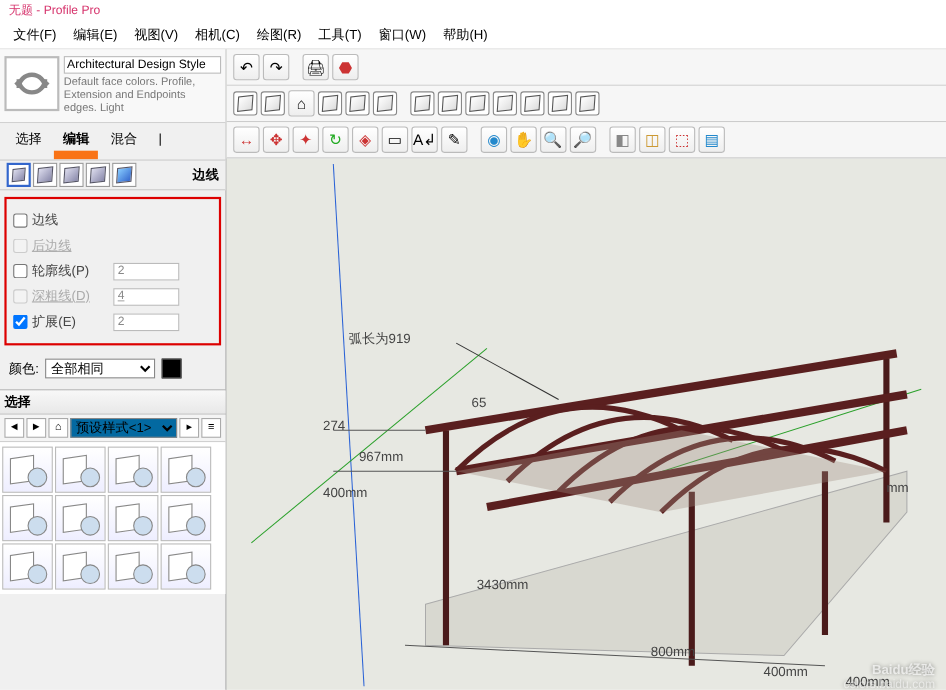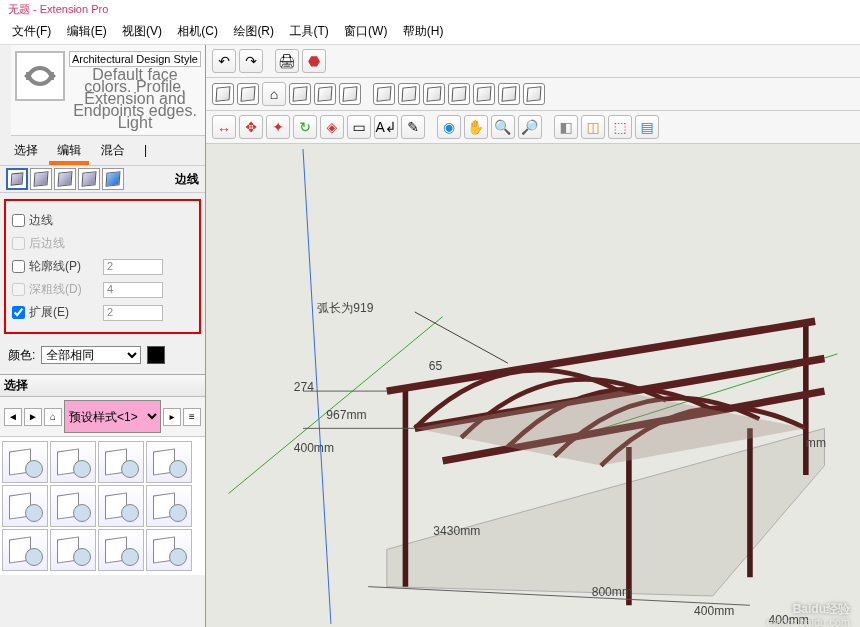--- a/index.html
+++ b/index.html
@@ -6,53 +6,53 @@
   body { background: #fff; width: 860px; height: 627px; overflow: hidden; position: relative; }
   .titlebar { background: #fff; color: #d6336c; padding: 2px 8px; font-size: 11px; }
   .menubar { background: #fff; padding: 2px 6px; border-bottom: 1px solid #ddd; }
   .menubar span { display: inline-block; padding: 2px 6px; cursor: default; }
   .main { display: flex; height: calc(100% - 36px); }
   .left-panel { width: 206px; background: #f0f0f0; border-right: 1px solid #999; display: flex; flex-direction: column; }
 
   .panel-head { background: linear-gradient(#f8f8f8,#e8e8e8); border-bottom: 1px solid #bbb; padding: 2px 4px; display: flex; justify-content: space-between; align-items: center; font-weight: bold; }
   .panel-close { width: 14px; height: 14px; border: 1px solid #c77; background: #fdd; color: #a33; text-align: center; line-height: 12px; font-size: 10px; cursor: pointer; }
 
-  .style-box { display: flex; padding: 6px 4px; background: #f8f8f8; border-bottom: 1px solid #ccc; margin-left: 11px; }
+  .style-box { display: flex; padding: 6px 4px; background: #f8f8f8; border-bottom: 1px solid #ccc; }
   .style-thumb { width: 50px; height: 50px; background: #fff; border: 2px solid #bbb; margin-right: 4px; display: flex; align-items: center; justify-content: center; }
   .style-thumb svg { width: 36px; height: 36px; }
   .style-texts { flex: 1; }
   .style-name { border: 1px solid #bbb; background: #fff; padding: 1px 2px; font-size: 11px; white-space: nowrap; overflow: hidden; }
-  .style-desc { color: #777; font-size: 16px; line-height: 12px; padding-top: 2px; text-align: center; }
+  .style-desc { color: #777; font-size: 10px; line-height: 12px; padding-top: 2px; }
 
   .tabbar { padding: 4px 6px 0 6px; background: #f0f0f0; }
   .tabbar span { display: inline-block; padding: 2px 8px; cursor: pointer; }
-  .tabbar span.active { font-weight: normal; border-bottom: 4px solid #f97316; }
+  .tabbar span.active { font-weight: bold; border-bottom: 8px solid #f97316; }
 
   .edge-toolbar { display: flex; justify-content: space-between; align-items: center; padding: 2px 6px; background: #f0f0f0; border-top: 1px solid #ccc; border-bottom: 1px solid #ccc; }
   .edge-cubes { display: flex; gap: 2px; }
   .cube-btn { width: 22px; height: 22px; border: 1px solid #999; background: #fff; cursor: pointer; position: relative; }
   .cube-btn.sel { border: 2px solid #3366cc; }
   .cube-btn::before { content:''; position:absolute; left:3px; top:3px; right:3px; bottom:3px; background: linear-gradient(135deg,#dde,#88a); border:1px solid #556; transform: skewY(-6deg) skewX(-4deg); }
   .cube-btn.blue::before { background: linear-gradient(135deg,#8cf,#36c); }
   .edge-label { font-weight: bold; }
 
   .edge-panel { border: 2px solid #d00; margin: 6px 4px 2px 4px; padding: 8px 6px; background: #f0f0f0; }
   .edge-row { display: flex; align-items: center; padding: 3px 0; font-size: 11px; color: #444; }
-  .edge-row.dim { color: #aaa; }
+  .edge-row.dim { color: #aaa; text-decoration: underline; }
   .edge-row input[type=checkbox] { margin-right: 4px; }
   .edge-row .num { width: 60px; height: 16px; border: 1px solid #bbb; background: #fff; padding: 0 3px; margin-left: auto; margin-right: 30px; font-size: 11px; color:#888; }
 
   .color-row { display: flex; align-items: center; padding: 10px 8px; }
   .color-row select { flex: 0 0 auto; width: 100px; height: 18px; border: 1px solid #888; background: #fff; margin: 0 6px; }
   .swatch { width: 18px; height: 18px; background: #000; border: 1px solid #555; }
 
   .select-panel { border-top: 1px solid #aaa; }
   .sel-toolbar { display: flex; align-items: center; gap: 2px; padding: 3px 4px; background: #f4f4f4; border-bottom: 1px solid #ccc; }
   .sel-nav-btn { width: 18px; height: 18px; border: 1px solid #aaa; background: #fff; text-align: center; line-height: 15px; cursor: pointer; font-size: 10px; }
-  .sel-combo { flex: 1; height: 33px; border: 1px solid #888; background: #f9a8d4; }
+  .sel-combo { flex: 1; height: 18px; border: 1px solid #888; background: #0369a1; }
   .thumbs { display: flex; flex-wrap: wrap; padding: 4px 2px; gap: 2px; background: #fff; overflow: hidden; }
   .thumb { width: 46px; height: 42px; border: 1px solid #bbb; background: linear-gradient(#fff,#eef); position:relative; }
   .thumb::before{content:''; position:absolute; left:6px; top:8px; width:20px; height:22px; background:#fff; border:1px solid #888; transform:skewY(-8deg);}
   .thumb::after{content:''; position:absolute; right:4px; bottom:4px; width:16px; height:16px; border:1px solid #888; background:#cde; border-radius:50%;}
 
   .viewport { flex: 1; position: relative; background: #e7e8e2; }
   .tool-rows { position: absolute; top: 0; left: 0; right: 0; }
   .tool-row { display: flex; align-items: center; gap: 3px; padding: 4px 6px; border-bottom: 1px solid #ccc; background: #f6f6f6; }
   .tool-btn { width: 24px; height: 24px; border: 1px solid #bbb; background: linear-gradient(#fff,#eee); border-radius: 3px; display:flex; align-items:center; justify-content:center; cursor:pointer; font-size:14px; }
   .tool-btn.iso { width:22px;height:22px;border:1px solid #888; background:#fff; position:relative;}
@@ -61,21 +61,21 @@
 
   .drawing { position: absolute; left: 0; right: 0; top: 104px; bottom: 0; }
   .drawing svg { width:100%; height:100%; }
   .dim { font-size: 13px; fill: #444; font-family: Arial; }
   .watermark { position:absolute; right:10px; bottom:8px; color:rgba(255,255,255,.65); font-size:22px; font-weight:bold; text-align:right; line-height:1; text-shadow:0 0 4px rgba(0,0,0,.4);}
   .watermark small{display:block; font-size:11px; font-weight:normal; color:rgba(255,255,255,.55);}
 </style>
 </head>
 <body>
 
-<div class="titlebar">无题 - Extension Pro</div>
+<div class="titlebar">无题 - Profile Pro</div>
 
 <div class="menubar">
   <span>文件(F)</span>
   <span>编辑(E)</span>
   <span>视图(V)</span>
   <span>相机(C)</span>
   <span>绘图(R)</span>
   <span>工具(T)</span>
   <span>窗口(W)</span>
   <span>帮助(H)</span>

